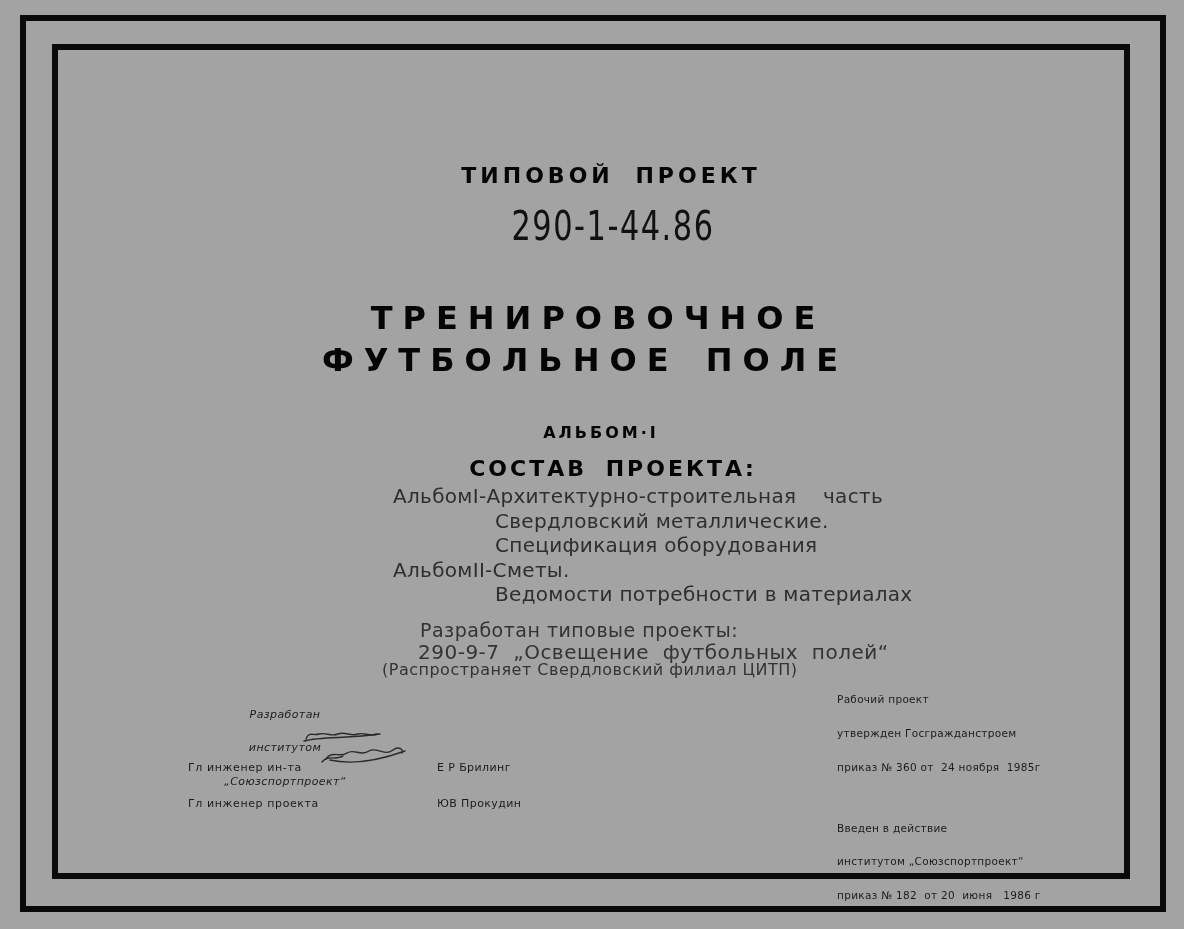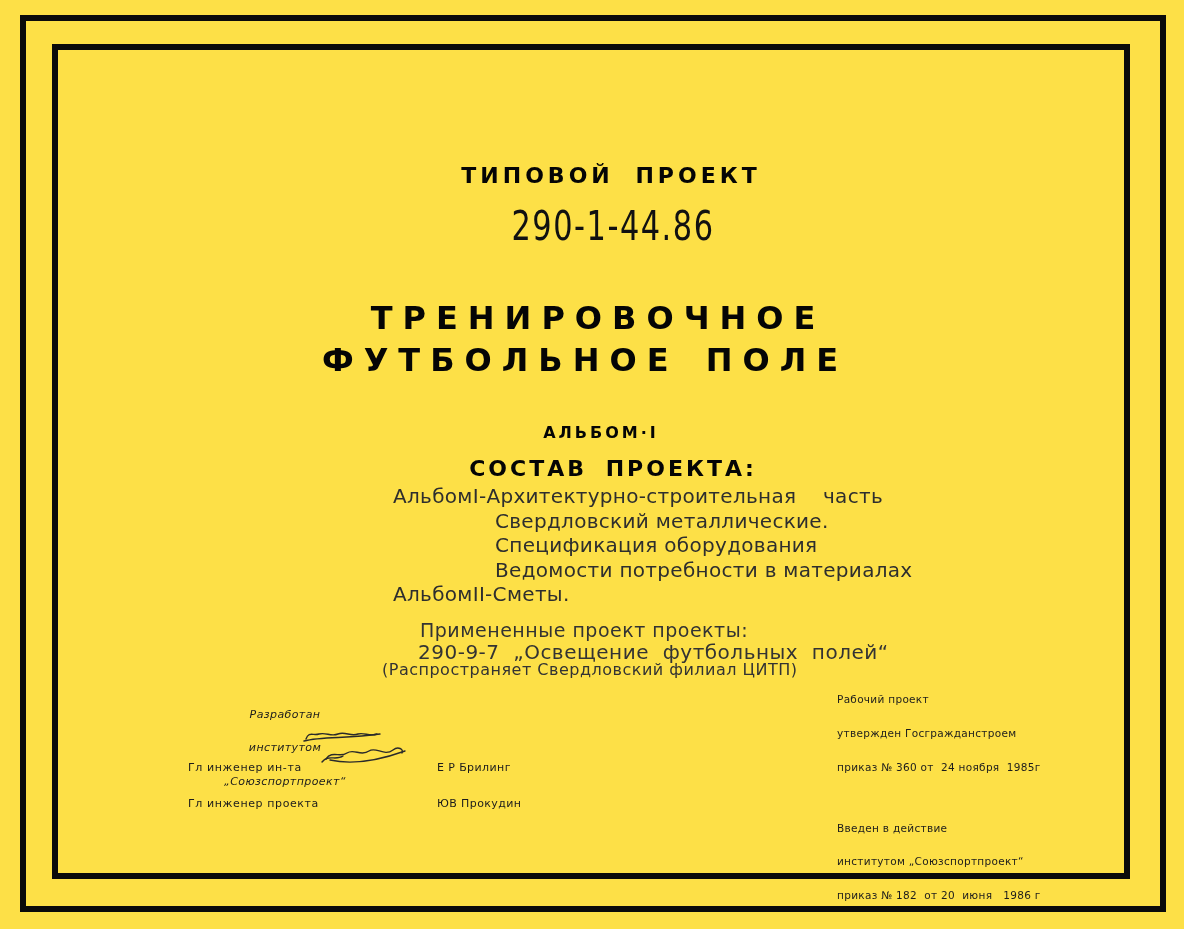--- a/index.html
+++ b/index.html
@@ -5,21 +5,21 @@
   html, body {
     margin: 0;
     padding: 0;
     background: #ffffff;
     font-family: "DejaVu Sans", "Liberation Sans", sans-serif;
   }
   .page {
     position: relative;
     width: 1184px;
     height: 929px;
-    background: #fde047;
+    background: #a3a3a3;
     overflow: hidden;
     color: #000;
   }
   .frame { position: absolute; background: transparent; }
   .frame.outer {
     left: 20px; top: 15px;
     width: 1134px; height: 885px;
     border: 6px solid #0a0a0a;
   }
   .frame.inner {
@@ -135,25 +135,25 @@
   <div class="abs centered main-title title-1">ТРЕНИРОВОЧНОЕ</div>
   <div class="abs centered main-title title-2">ФУТБОЛЬНОЕ ПОЛЕ</div>
 
   <div class="abs centered album-label">АЛЬБОМ·I</div>
   <div class="abs centered contents-heading">СОСТАВ ПРОЕКТА:</div>
 
   <div class="contents-list">
     <div class="contents-line">АльбомI-Архитектурно-строительная    часть</div>
     <div class="contents-line indented">Свердловский металлические.</div>
     <div class="contents-line indented">Спецификация оборудования</div>
+    <div class="contents-line">АльбомII-Сметы.</div>
     <div class="contents-line indented">Ведомости потребности в материалах</div>
-    <div class="contents-line">АльбомII-Сметы.</div>
   </div>
 
-  <div class="abs applied-heading">Примененные проект проекты:</div>
+  <div class="abs applied-heading">Разработан типовые проекты:</div>
   <div class="abs applied-line-1">290-9-7  „Освещение  футбольных  полей“</div>
   <div class="abs applied-line-2">(Распространяет Свердловский филиал ЦИТП)</div>
 
   <div class="developer">
     <div>Разработан</div>
     <div>институтом</div>
     <div>„Союзспортпроект“</div>
   </div>
 
   <div class="roles">

